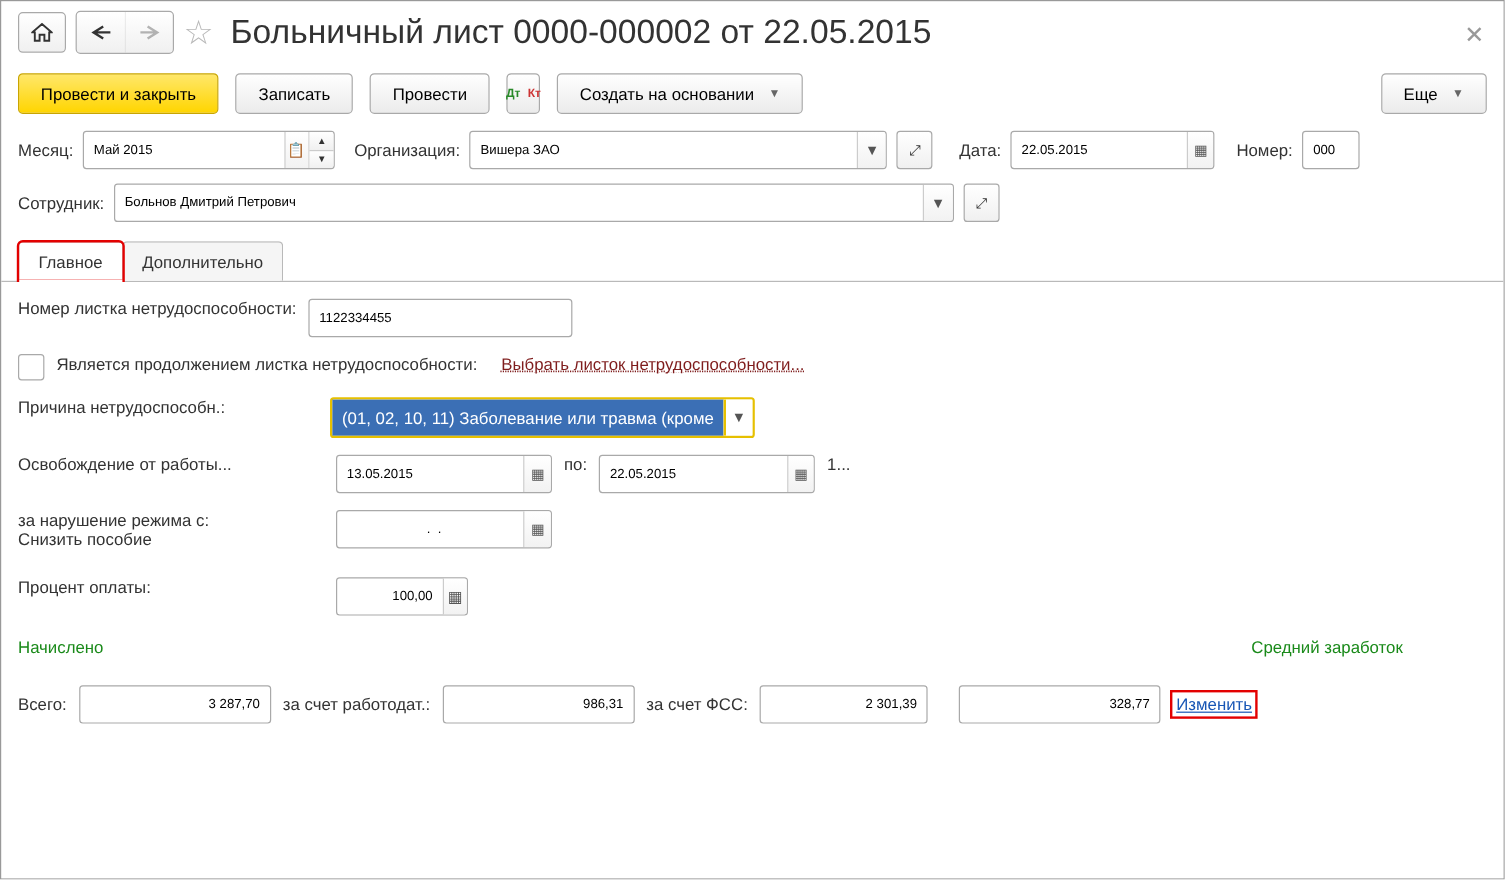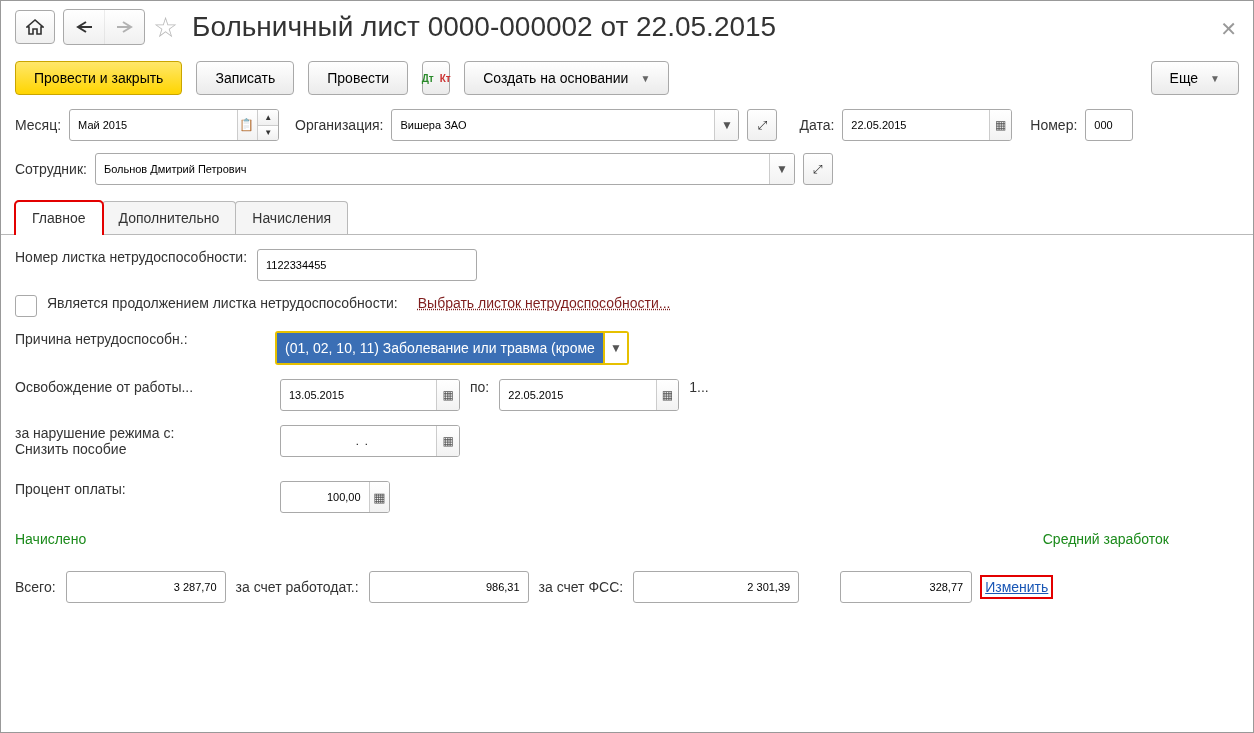--- a/index.html
+++ b/index.html
@@ -137,21 +137,20 @@
   <div class="input-wrap" style="flex:1;max-width:700px">
     <input value="Больнов Дмитрий Петрович" style="">
     <div class="ib">▼</div>
   </div>
   <div class="ext-btn">⤢</div>
  </div>
 
  <div class="tabs">
    <div class="tab active highlight">Главное</div>
    <div class="tab">Дополнительно</div>
-   <div class="tab">Начисления</div>
  </div>
 
  <div class="content">
 
   <div class="crow">
     <span class="lbl">Номер листка нетрудоспособности:</span>
     <div class="input-wrap" style="width:220px">
       <input value="1122334455" style="">
     </div>
   </div>
@@ -214,22 +213,22 @@
  <div class="footer">
    <span class="lbl2">Всего:</span>
    <div class="input-wrap num" style="width:160px">
      <input value="3 287,70" style="">
    </div>
    <span class="lbl2">за счет работодат.:</span>
    <div class="input-wrap num" style="width:160px">
      <input value="986,31" style="">
    </div>
    <span class="lbl2">за счет ФСС:</span>
-   <div class="input-wrap num" style="width:166px">
+   <div class="input-wrap num" style="width:140px">
      <input value="2 301,39" style="">
    </div>
-   <div class="input-wrap num" style="width:132px;margin-left:31px">
+   <div class="input-wrap num" style="width:168px;margin-left:16px">
      <input value="328,77" style="">
    </div>
    <span class="link-solid red-box" style="padding:2px 3px">Изменить</span>
  </div>
 
 </div>
 
 </body></html>

